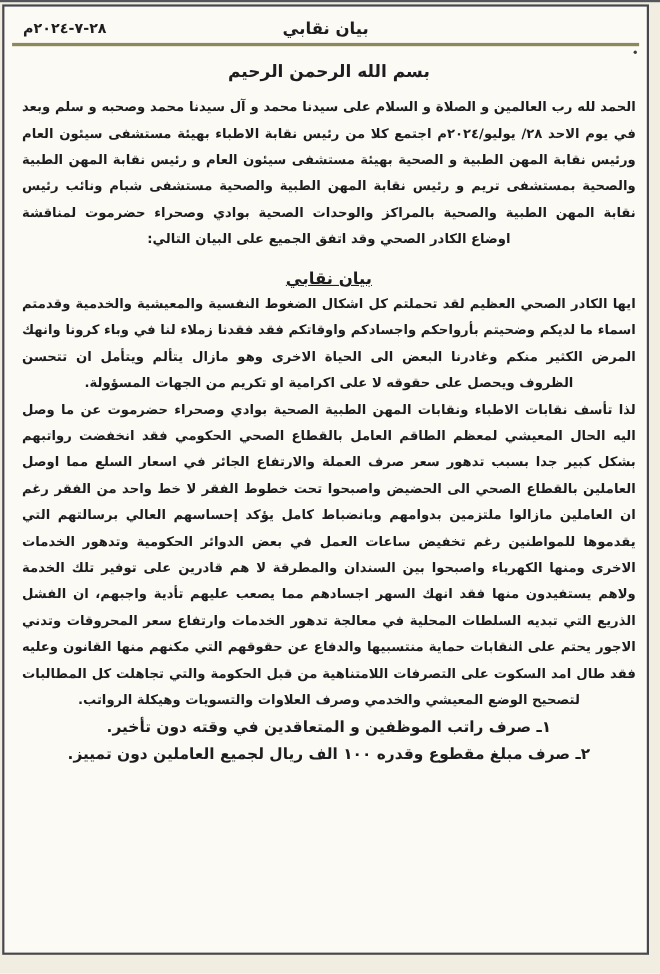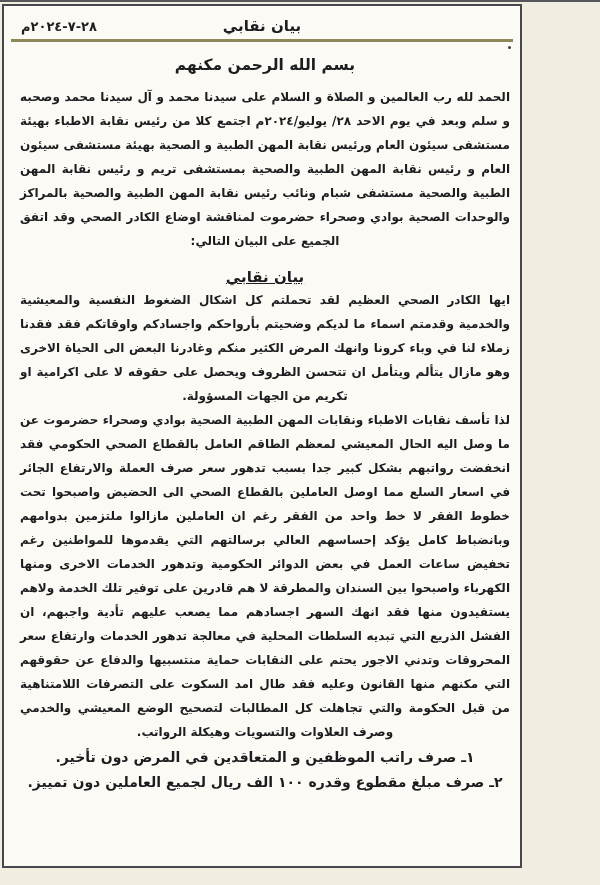--- a/index.html
+++ b/index.html
@@ -8,21 +8,21 @@
     background: var(--outer_bg, #f1ede1);
     font-family: "DejaVu Sans", sans-serif;
     overflow: hidden; position: relative;
   }
   .scan-edge {
     position: absolute; left: 0; top: 0; width: 600px; height: 2px;
     background: #55555c;
   }
   .page-frame {
     position: absolute; left: 2px; top: 4px;
-    width: 520px; height: 864px;
+    width: 588px; height: 864px;
     border: 2px solid var(--border_color, #47474d);
     background: var(--page_bg, #fcfaf4);
     box-sizing: border-box;
   }
   .header { position: relative; height: 33px; margin: 0 7px;
     border-bottom: 3px solid var(--rule_color, #8e8759); }
   .header-date {
     position: absolute; left: 10px; bottom: 5px;
     font-size: 13px; font-weight: bold; color: var(--text_color, #1d1d20);
     direction: rtl;
@@ -66,31 +66,31 @@
 <div class="page-frame">
 
   <div class="header">
     <span class="header-date">٢٨-٧-٢٠٢٤م</span>
     <span class="header-title">بيان نقابي</span>
     <span class="rule-dot"></span>
   </div>
 
   <div class="content">
 
-    <div class="basmala">بسم الله الرحمن مكنهم</div>
+    <div class="basmala">بسم الله الرحمن الرحيم</div>
 
     <p class="para first">الحمد لله رب العالمين و الصلاة و السلام على سيدنا محمد و آل سيدنا محمد وصحبه و سلم وبعد في يوم الاحد ٢٨/ يوليو/٢٠٢٤م اجتمع كلا من رئيس نقابة الاطباء بهيئة مستشفى سيئون العام ورئيس نقابة المهن الطبية و الصحية بهيئة مستشفى سيئون العام و رئيس نقابة المهن الطبية والصحية بمستشفى تريم و رئيس نقابة المهن الطبية والصحية مستشفى شبام ونائب رئيس نقابة المهن الطبية والصحية بالمراكز والوحدات الصحية بوادي وصحراء حضرموت لمناقشة اوضاع الكادر الصحي وقد اتفق الجميع على البيان التالي:</p>
 
     <div class="section-heading">بيان نقابي</div>
 
     <p class="para">ايها الكادر الصحي العظيم لقد تحملتم كل اشكال الضغوط النفسية والمعيشية والخدمية وقدمتم اسماء ما لديكم وضحيتم بأرواحكم واجسادكم واوقاتكم فقد فقدنا زملاء لنا في وباء كرونا وانهك المرض الكثير منكم وغادرنا البعض الى الحياة الاخرى وهو مازال يتألم ويتأمل ان تتحسن الظروف ويحصل على حقوقه لا على اكرامية او تكريم من الجهات المسؤولة.</p>
 
     <p class="para">لذا تأسف نقابات الاطباء ونقابات المهن الطبية الصحية بوادي وصحراء حضرموت عن ما وصل اليه الحال المعيشي لمعظم الطاقم العامل بالقطاع الصحي الحكومي فقد انخفضت رواتبهم بشكل كبير جدا بسبب تدهور سعر صرف العملة والارتفاع الجائر في اسعار السلع مما اوصل العاملين بالقطاع الصحي الى الحضيض واصبحوا تحت خطوط الفقر لا خط واحد من الفقر رغم ان العاملين مازالوا ملتزمين بدوامهم وبانضباط كامل يؤكد إحساسهم العالي برسالتهم التي يقدموها للمواطنين رغم تخفيض ساعات العمل في بعض الدوائر الحكومية وتدهور الخدمات الاخرى ومنها الكهرباء واصبحوا بين السندان والمطرقة لا هم قادرين على توفير تلك الخدمة ولاهم يستفيدون منها فقد انهك السهر اجسادهم مما يصعب عليهم تأدية واجبهم، ان الفشل الذريع التي تبديه السلطات المحلية في معالجة تدهور الخدمات وارتفاع سعر المحروقات وتدني الاجور يحتم على النقابات حماية منتسبيها والدفاع عن حقوقهم التي مكنهم منها القانون وعليه فقد طال امد السكوت على التصرفات اللامتناهية من قبل الحكومة والتي تجاهلت كل المطالبات لتصحيح الوضع المعيشي والخدمي وصرف العلاوات والتسويات وهيكلة الرواتب.</p>
 
 
     <div class="demands">
-      <div class="demand">١ـ صرف راتب الموظفين و المتعاقدين في المرض دون تأخير.</div>
+      <div class="demand">١ـ صرف راتب الموظفين و المتعاقدين في وقته دون تأخير.</div>
       <div class="demand">٢ـ صرف مبلغ مقطوع وقدره ١٠٠ الف ريال لجميع العاملين دون تمييز.</div>
 
     </div>
 
   </div>
 </div>
 
 </body></html>

